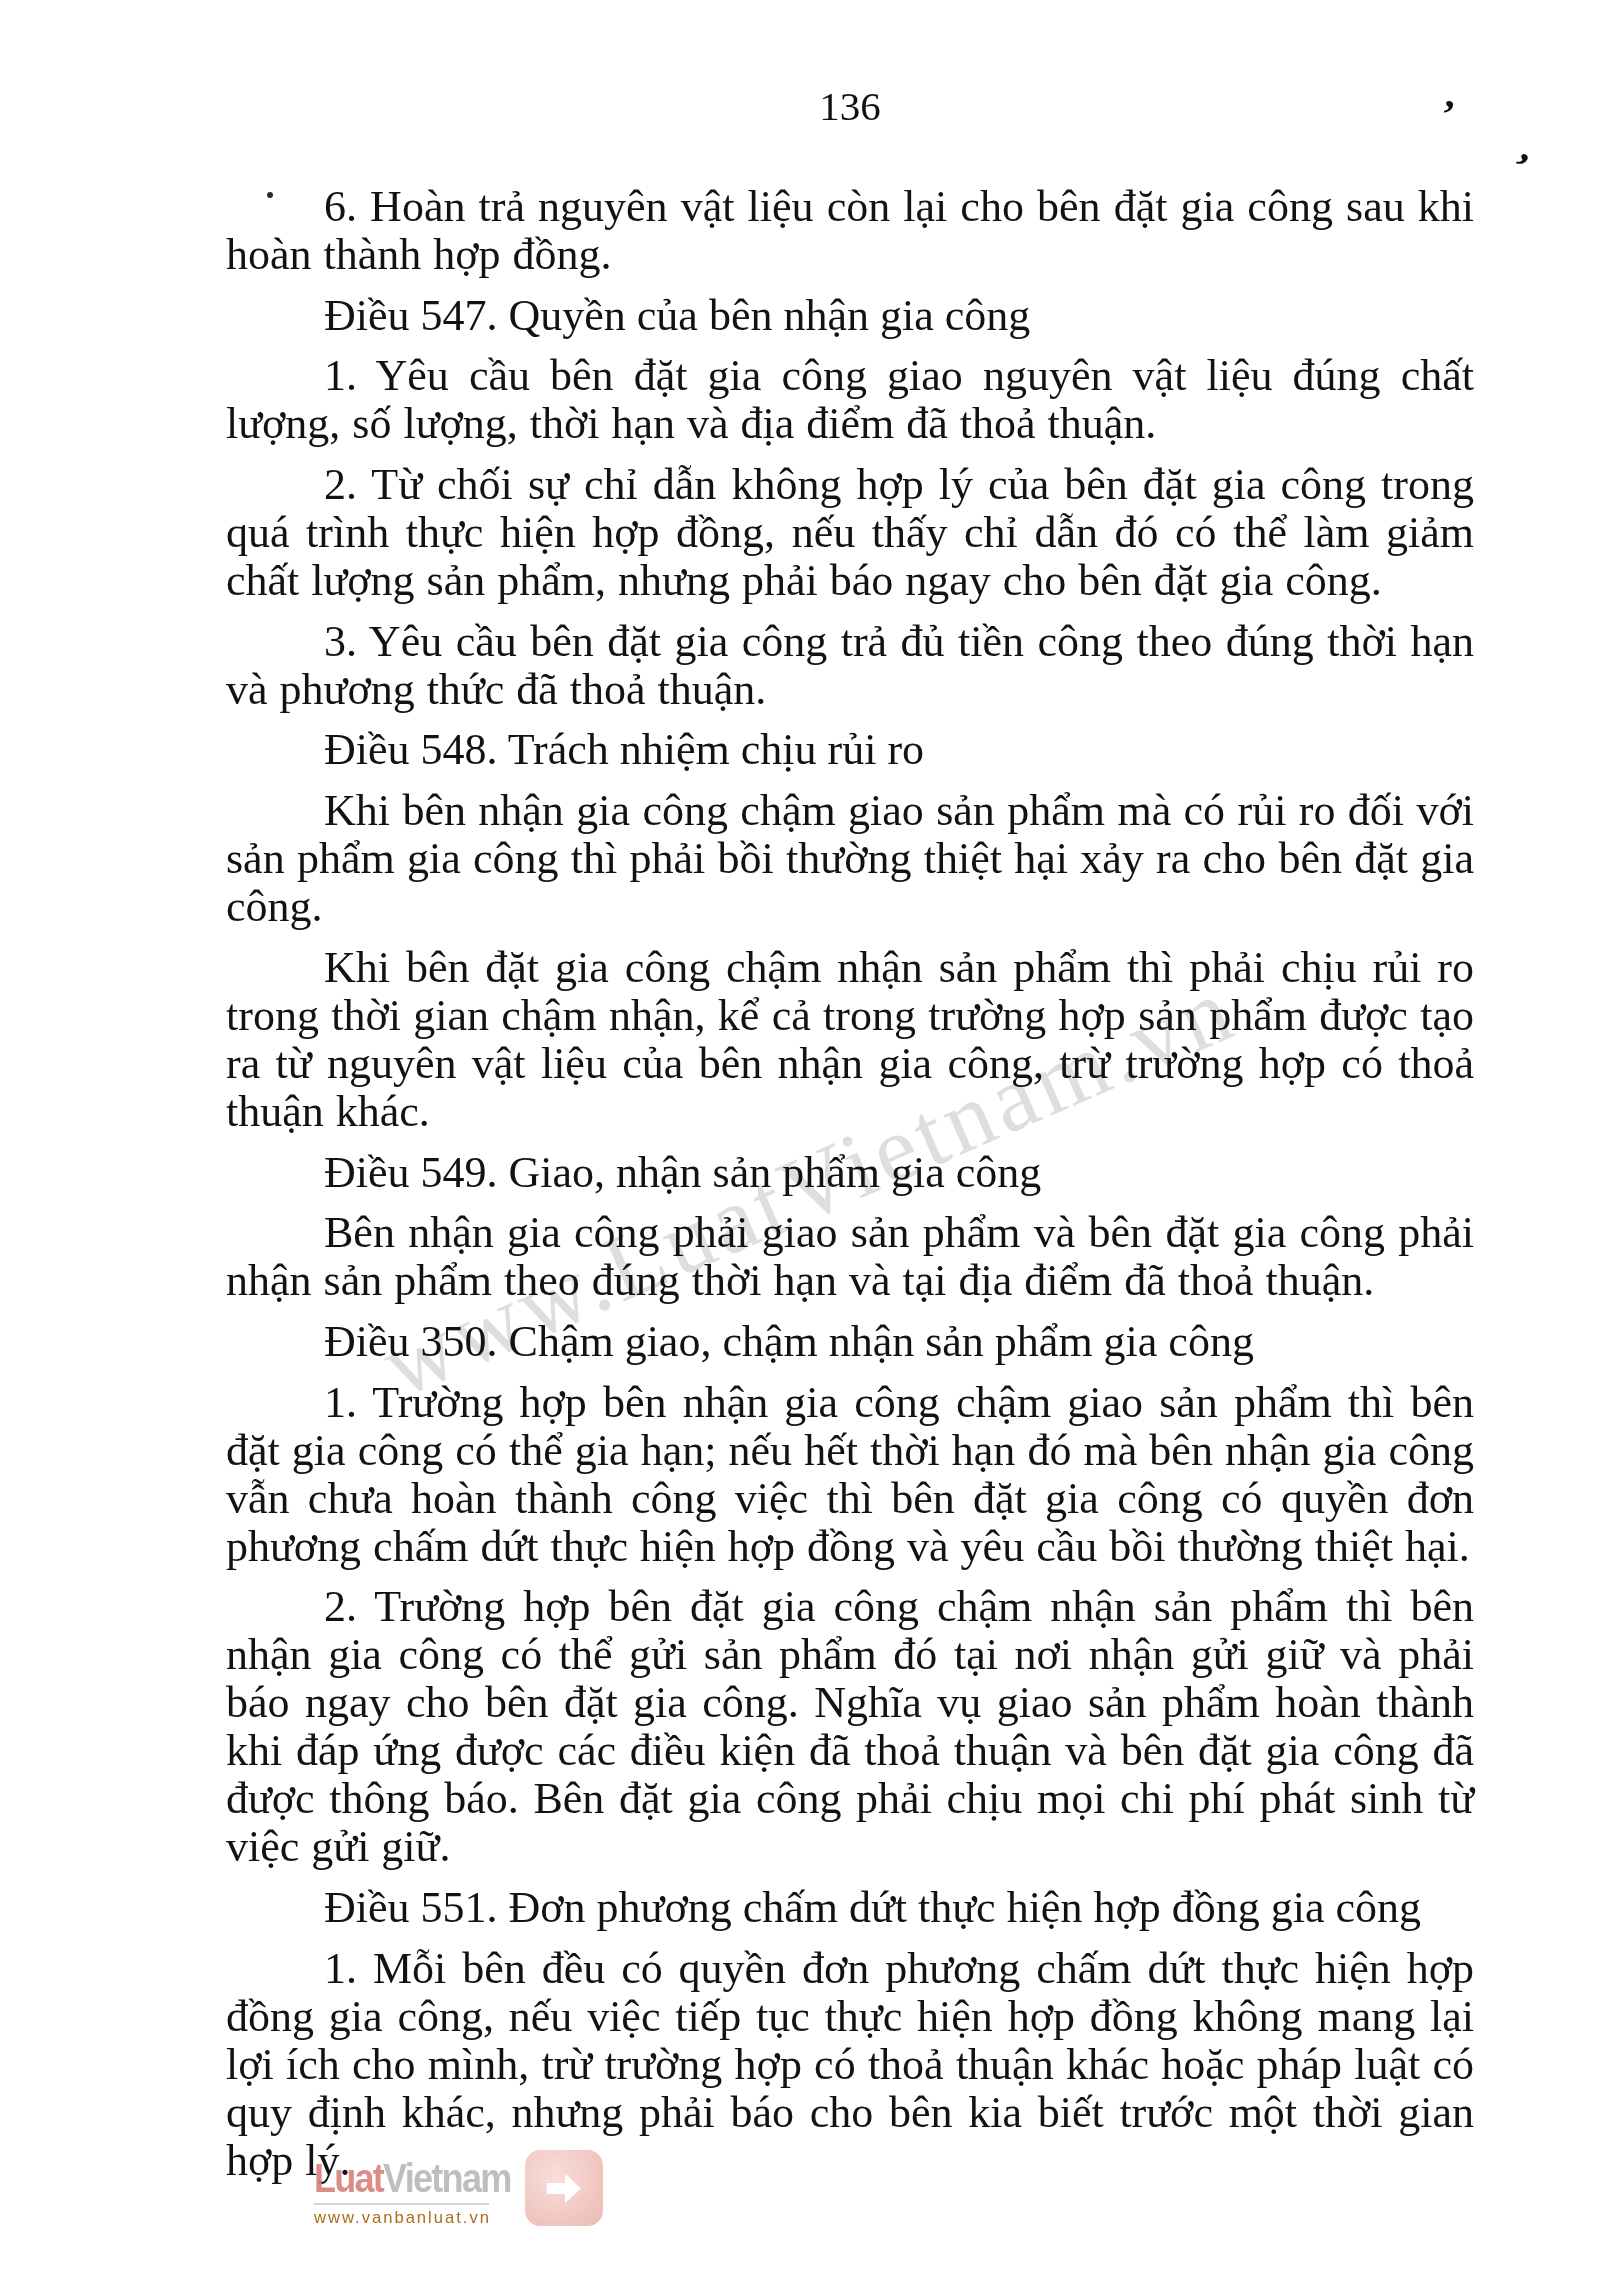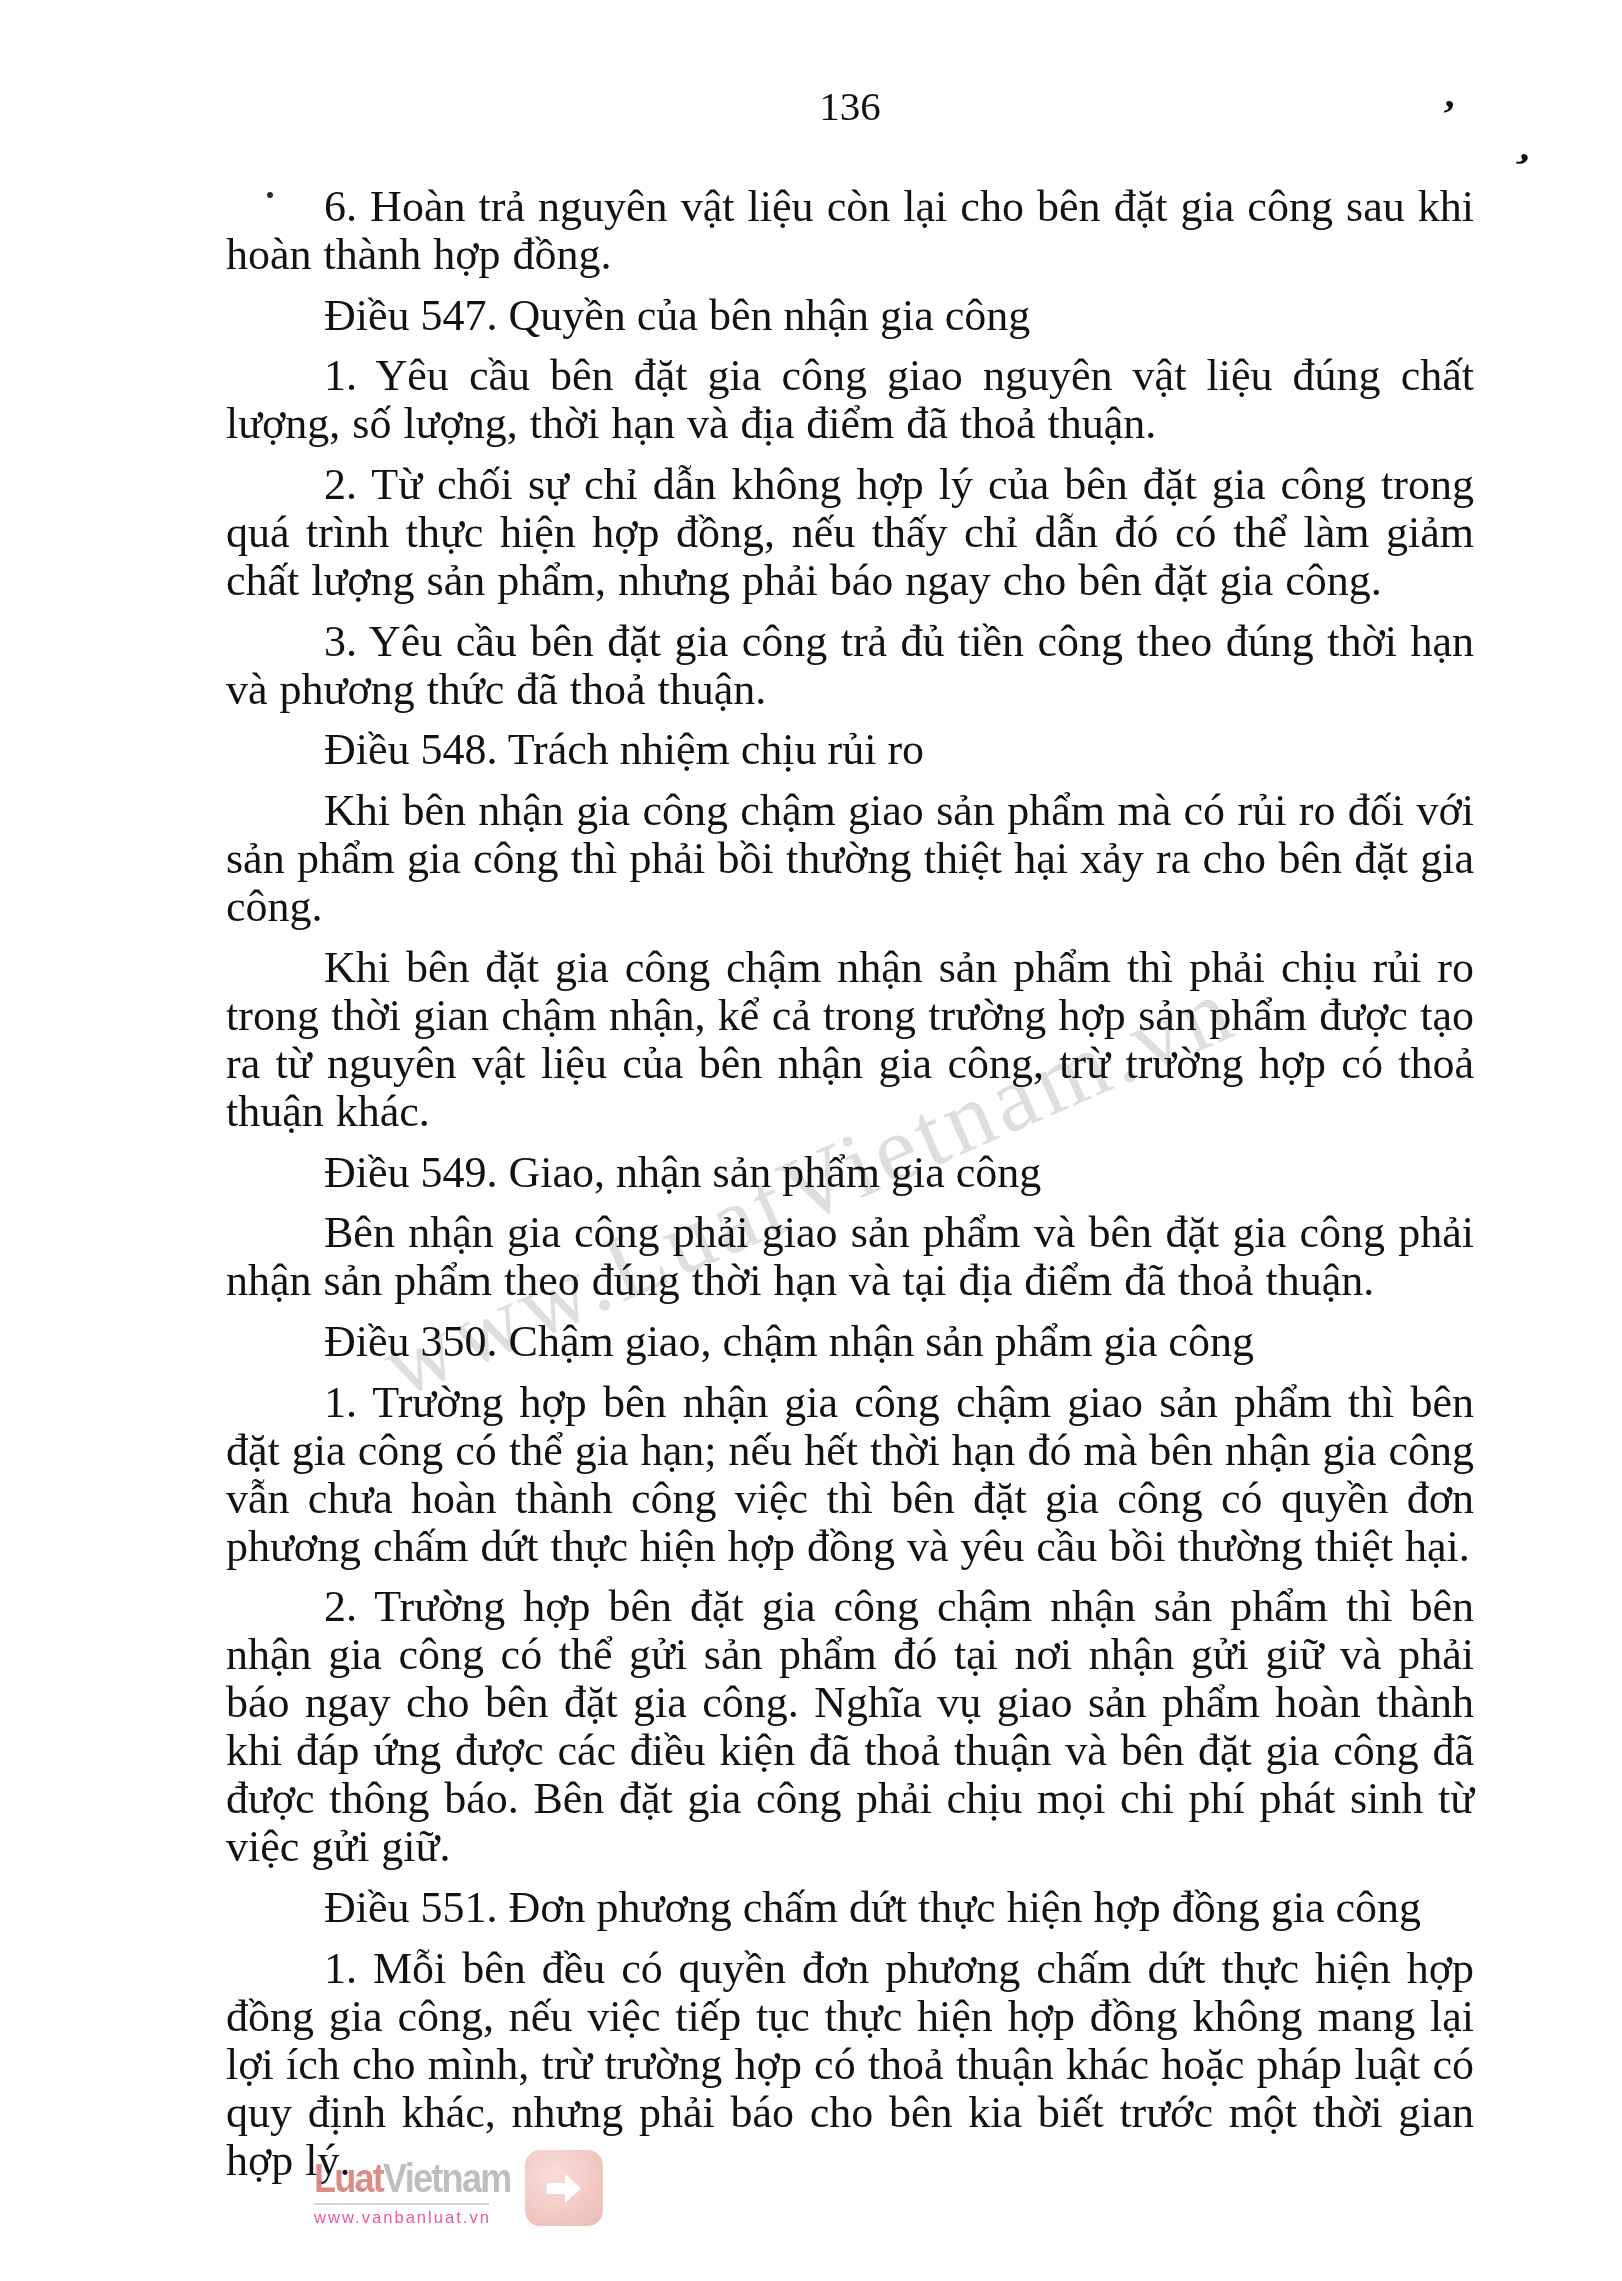--- a/index.html
+++ b/index.html
@@ -87,21 +87,21 @@
     transform-origin: 0 50%;
     white-space: nowrap;
     border-bottom: 2.9px solid #d2d2d2;
     padding-bottom: 2px;
   }
   .logo-url {
     display: block;
     font-family: "Liberation Sans", "DejaVu Sans", sans-serif;
     font-size: 16.6px;
     letter-spacing: 2px;
-    color: #ec4899;
+    color: #a16207;
     margin-top: 2.9px;
     white-space: nowrap;
   }
   .logo-arrow-box {
     width: 78px;
     height: 76px;
     border-radius: 15.6px;
     background: radial-gradient(circle at 38% 35%, #f8dcd8 0%, #f1c6c0 55%, #eab4ad 100%);
     display: flex;
     align-items: center;

